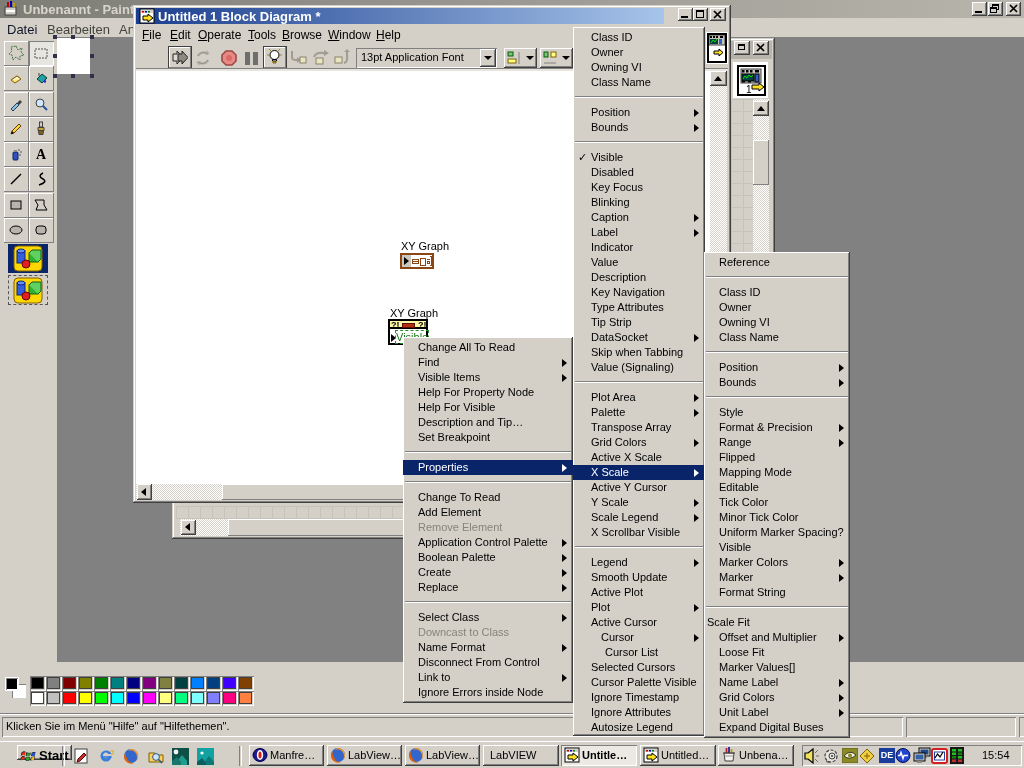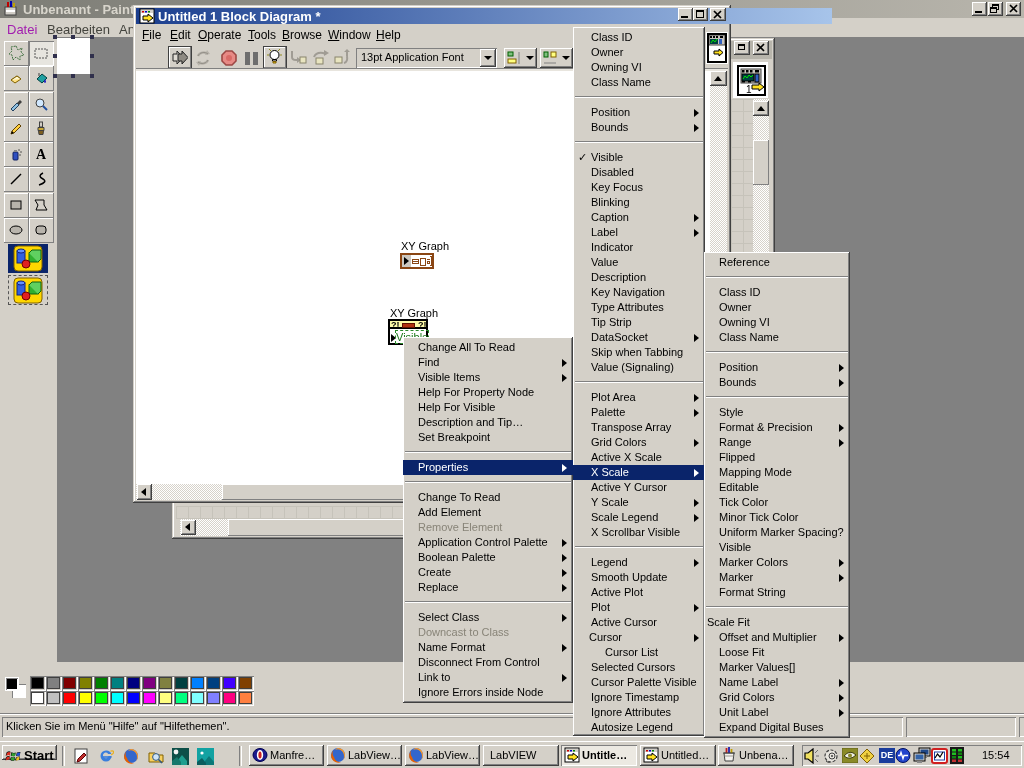--- a/index.html
+++ b/index.html
@@ -38,21 +38,21 @@
    <div class="abs" style="left:4px;top:2px;width:7px;height:6px;border:1px solid #000;border-top-width:2px"></div>
    <div class="abs" style="left:2px;top:5px;width:7px;height:6px;border:1px solid #000;border-top-width:2px;background:#d4d0c8"></div>
  </div>
  <div class="abs btn" style="left:1006px;top:2px;width:15px;height:14px">
       <svg class="abs" style="left:3px;top:2px" width="9" height="9" viewBox="0 0 9 9">
         <path d="M1 1 L8 8 M8 1 L1 8" stroke="#000" stroke-width="1.7"></path>
       </svg>
     </div>
 </div>
 <div class="abs" id="paint-menu" style="left:0;top:18px;width:1024px;height:19px;background:#d4d0c8;font-size:13px;color:#111">
- <span class="abs" style="left:7px;top:4px;color:#a21caf">Datei</span>
+ <span class="abs" style="left:7px;top:4px;color:#0f172a">Datei</span>
  <span class="abs" style="left:47px;top:4px;color:#44443e">Bearbeiten</span>
  <span class="abs" style="left:119px;top:4px;color:#44443e">Ansicht</span>
 </div>
 <div class="abs" id="workspace" style="left:57px;top:37px;width:967px;height:625px;background:#818181"></div>
 <div class="abs" id="toolbox" style="left:0;top:37px;width:57px;height:625px;background:#d4d0c8">
 <div class="abs btnflat" style="left:4px;top:4px;width:25px;height:25px;">
       <svg class="abs" style="left:4px;top:4px" width="16" height="16" viewBox="0 0 16 16">
         <path d="M8 1 l2 4 4 -2 -1 4 3 3 -4 1 0 4 -4 -3 -3 3 -1 -5 -3 -1 3 -3 -1 -4z" fill="none" stroke="#407040" stroke-width="1" stroke-dasharray="2 1"></path>
       </svg>
     </div>
@@ -311,21 +311,21 @@
  <div class="abs grid" style="left:176px;top:506px;width:596px;height:13px"></div>
  <div class="abs dots" style="left:180px;top:519px;width:592px;height:17px"></div>
  <div class="abs btn" style="left:181px;top:520px;width:15px;height:15px">
       <div class="abs" style="left:4px;top:3px;width:0;height:0;border-right:5px solid #000;border-top:4px solid transparent;border-bottom:4px solid transparent"></div>
     </div>
  <div class="abs btnflat" style="left:228px;top:519px;width:544px;height:17px;background:#d4d0c8"></div>
 </div>
 
 <div id="bdwin">
  <div class="abs winborder" style="left:133px;top:5px;width:598px;height:498px"></div>
- <div class="abs" style="left:136px;top:8px;width:696px;height:16px;background:linear-gradient(to right,#1b3e8e,#a7c4ea)">
+ <div class="abs" style="left:136px;top:8px;width:528px;height:16px;background:linear-gradient(to right,#1b3e8e,#a7c4ea)">
   <svg class="abs" style="left:3px;top:0px" width="16" height="16" viewBox="0 0 16 16">
    <rect x="1" y="1" width="14" height="14" fill="#fff" stroke="#000"></rect>
    <rect x="2" y="2" width="12" height="3" fill="#d4d0c8"></rect>
    <rect x="3" y="3" width="2" height="1.5" fill="#c00"></rect>
         <rect x="6" y="3" width="2" height="1.5" fill="#00c"></rect>
         <rect x="9" y="3" width="2" height="1.5" fill="#080"></rect>
    <path d="M4 8 l5 0 0 -2 5 4 -5 4 0 -2 -5 0z" fill="#ffe020" stroke="#000"></path>
   </svg>
   <span class="abs" style="left:22px;top:1px;font-size:13px;font-weight:bold;color:#fff">Untitled 1 Block Diagram *</span>
   <div class="abs btn" style="left:542px;top:0px;width:15px;height:13px">
@@ -535,21 +535,21 @@
 <div class="mi" style="padding-left:18px">Active Y Cursor</div>
 <div class="mi" style="padding-left:18px">Y Scale<span class="arr"></span></div>
 <div class="mi" style="padding-left:18px">Scale Legend<span class="arr"></span></div>
 <div class="mi" style="padding-left:18px">X Scrollbar Visible</div>
 <div class="sep"></div>
 <div class="mi" style="padding-left:18px">Legend<span class="arr"></span></div>
 <div class="mi" style="padding-left:18px">Smooth Update</div>
 <div class="mi" style="padding-left:18px">Active Plot</div>
 <div class="mi" style="padding-left:18px">Plot<span class="arr"></span></div>
 <div class="mi" style="padding-left:18px">Active Cursor</div>
-<div class="mi" style="padding-left:16px">Cursor<span class="arr"></span></div>
+<div class="mi" style="padding-left:28px">Cursor<span class="arr"></span></div>
 <div class="mi" style="padding-left:32px">Cursor List</div>
 <div class="mi" style="padding-left:18px">Selected Cursors</div>
 <div class="mi" style="padding-left:18px">Cursor Palette Visible</div>
 <div class="mi" style="padding-left:18px">Ignore Timestamp</div>
 <div class="mi" style="padding-left:18px">Ignore Attributes</div>
 <div class="mi" style="padding-left:18px">Autosize Legend</div>
   </div>
 <div class="abs menu" id="menu3" style="left:704px;top:252px;width:146px;padding:3px 0">
     <div class="mi" style="padding-left:15px">Reference</div>
 <div class="sep"></div>
@@ -579,21 +579,21 @@
 <div class="mi" style="padding-left:15px">Offset and Multiplier<span class="arr"></span></div>
 <div class="mi" style="padding-left:15px">Loose Fit</div>
 <div class="mi" style="padding-left:15px">Marker Values[]</div>
 <div class="mi" style="padding-left:15px">Name Label<span class="arr"></span></div>
 <div class="mi" style="padding-left:15px">Grid Colors<span class="arr"></span></div>
 <div class="mi" style="padding-left:15px">Unit Label<span class="arr"></span></div>
 <div class="mi" style="padding-left:15px">Expand Digital Buses</div>
   </div>
 
 <div class="abs" id="taskbar" style="left:0;top:741px;width:1024px;height:27px;background:#d4d0c8;border-top:1px solid #fff">
-    <div class="abs btn" style="left:2px;top:3px;width:55px;height:15px">
+    <div class="abs btn" style="left:17px;top:3px;width:55px;height:15px">
 <svg class="abs" style="left:3px;top:2px" width="17" height="17" viewBox="0 0 17 17">
 <path d="M1.5 5.5 q2.5 -2 4 -0.8 l-0.9 3.6 q-1.7 -1.4 -3.9 0.6z" fill="#111"></path>
 <path d="M6.5 5 q2 1.6 4.3 0.5 l-0.8 3.4 q-2.3 1 -4.4 -0.4z" fill="#111"></path>
 <path d="M11.8 5.6 q2 -1 3.7 -0.6 l-0.9 3.7 q-1.6 -0.4 -3.6 0.5z" fill="#111"></path>
 <path d="M2 6 q2 -1.6 3.5 -0.6 l-0.7 3 q-1.5 -1 -3.5 0.6z" fill="#e03020"></path>
 <path d="M7 5.7 q1.8 1.3 3.6 0.4 l-0.7 2.9 q-1.9 0.8 -3.6 -0.4z" fill="#30a030"></path>
 <path d="M12.2 6.1 q1.6 -0.8 3 -0.4 l-0.7 3 q-1.3 -0.3 -3 0.4z" fill="#2050d0"></path>
 <path d="M1 10.2 q2.2 -2 3.9 -0.7 l-0.8 3.3 q-1.6 -1.2 -3.8 0.7z" fill="#111"></path>
 <path d="M5.9 9.6 q2.1 1.5 4.3 0.5 l-0.8 3.3 q-2.2 0.9 -4.2 -0.5z" fill="#111"></path>
 <path d="M11.2 10.2 q2 -1 3.8 -0.6 l-0.9 3.6 q-1.6 -0.4 -3.7 0.6z" fill="#111"></path>

